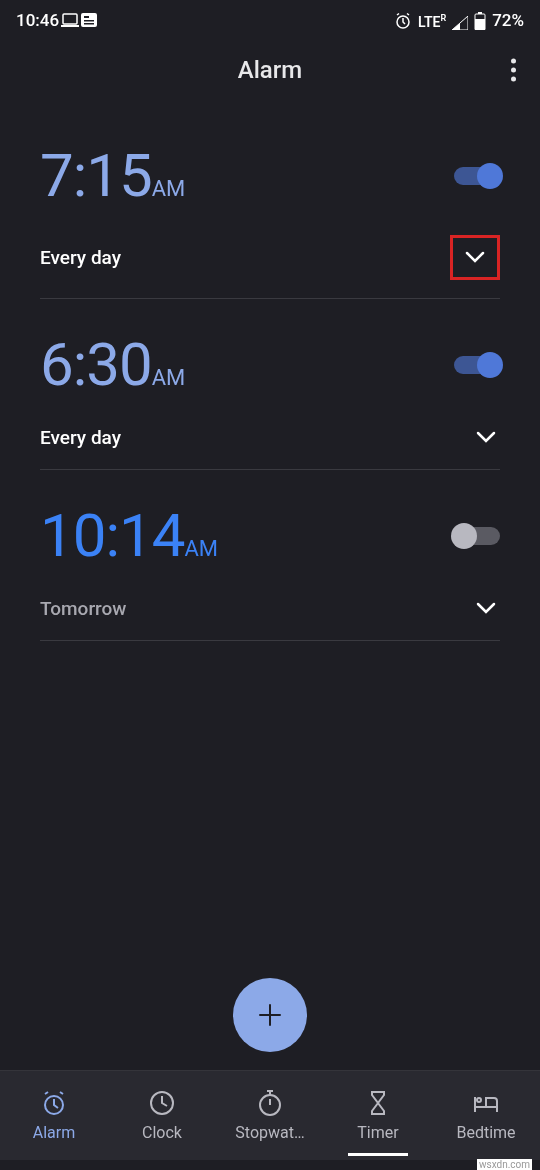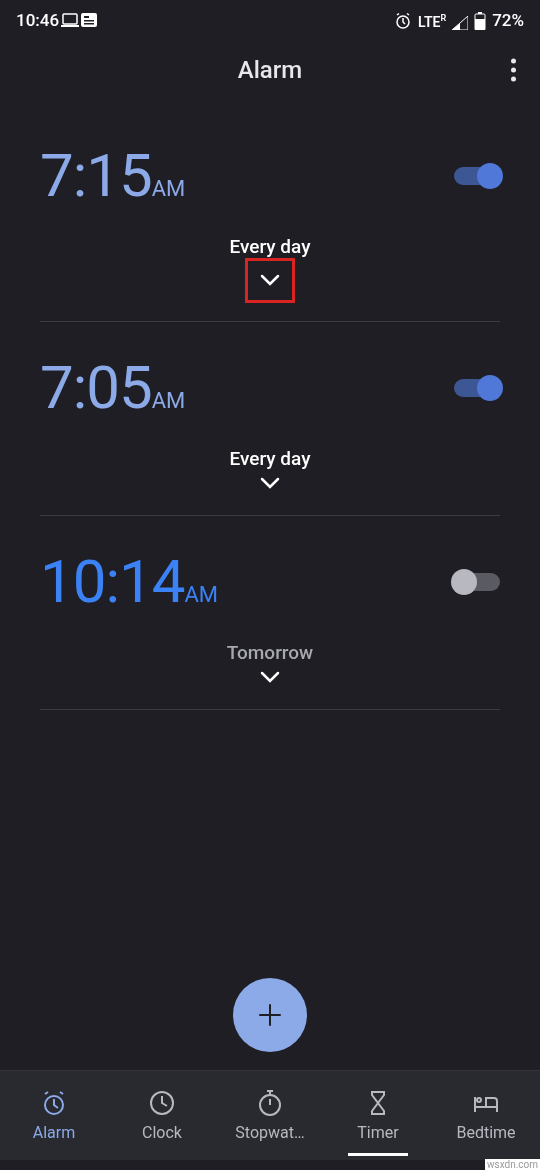--- a/index.html
+++ b/index.html
@@ -129,21 +129,20 @@
     }
     .toggle.off .toggle-knob {
       left: -3px;
       background: #b8b8c0;
     }
     .alarm-meta {
       display: flex;
       justify-content: space-between;
       align-items: center;
       margin-top: 24px;
-      flex-direction: column;
     }
     .alarm-schedule {
       font-size: 19px;
       font-weight: 500;
     }
     .alarm-schedule.active {
       color: #fff;
     }
     .alarm-schedule.inactive {
       color: #a8a8b0;
@@ -208,21 +207,21 @@
       bottom: -14px;
       width: 60px;
       height: 3px;
       background: #fff;
       left: 50%;
       transform: translateX(-50%);
     }
     .watermark {
       position: absolute;
       bottom: 0;
-      right: 0;
+      right: 8px;
       font-size: 10px;
       color: #999;
       background: #fff;
       padding: 0 2px;
     }
   </style>
 </head>
 <body>
 
 <div class="status-bar">
@@ -298,21 +297,21 @@
               <path d="M2 2l8 8 8-8" stroke="#fff" stroke-width="2.5" fill="none" stroke-linecap="round"></path>
             </svg>
         </span>
       </span>
     </div>
   </div>
 
   <div class="alarm-item">
     <div class="alarm-row">
       <div class="alarm-time-group">
-        <span class="alarm-time active">7:05</span>
+        <span class="alarm-time active">6:30</span>
         <span class="alarm-ampm active">AM</span>
       </div>
       <div class="toggle on">
         <div class="toggle-knob"></div>
       </div>
     </div>
     <div class="alarm-meta">
       <span class="alarm-schedule active">Every day</span>
       <span class="expand-button">
         <svg width="20" height="12" viewBox="0 0 20 12">

